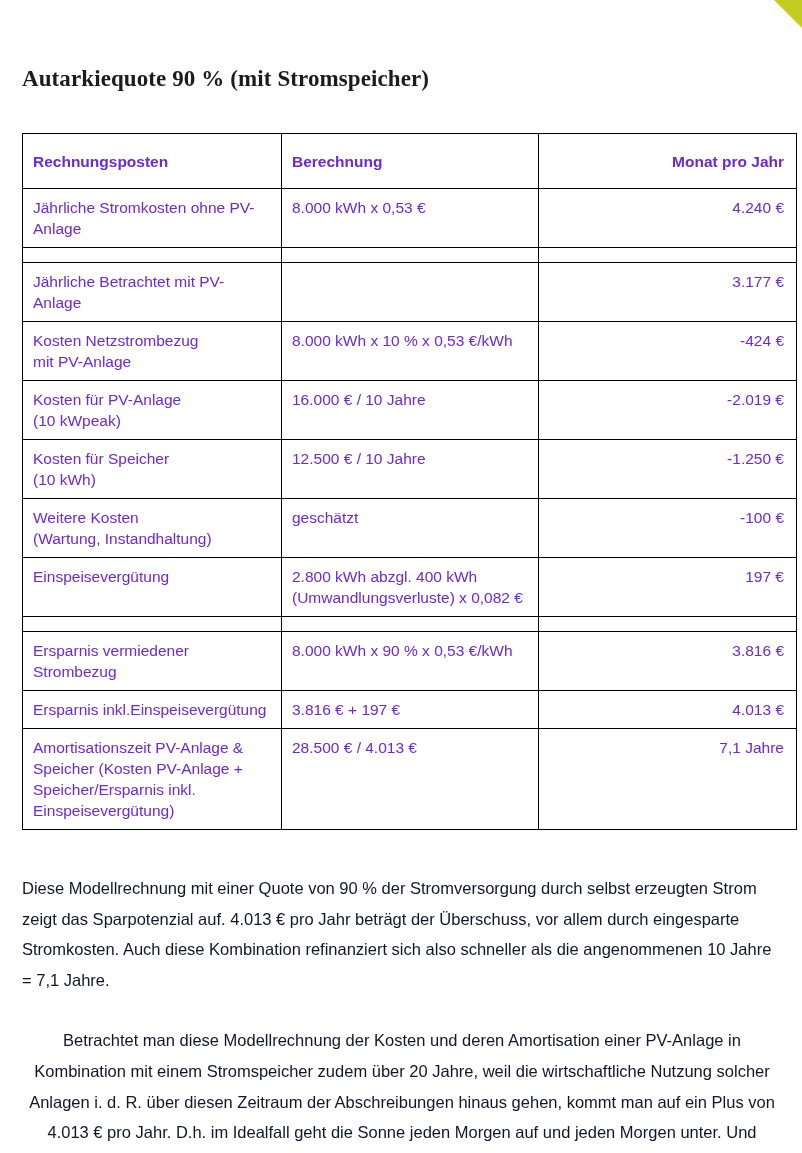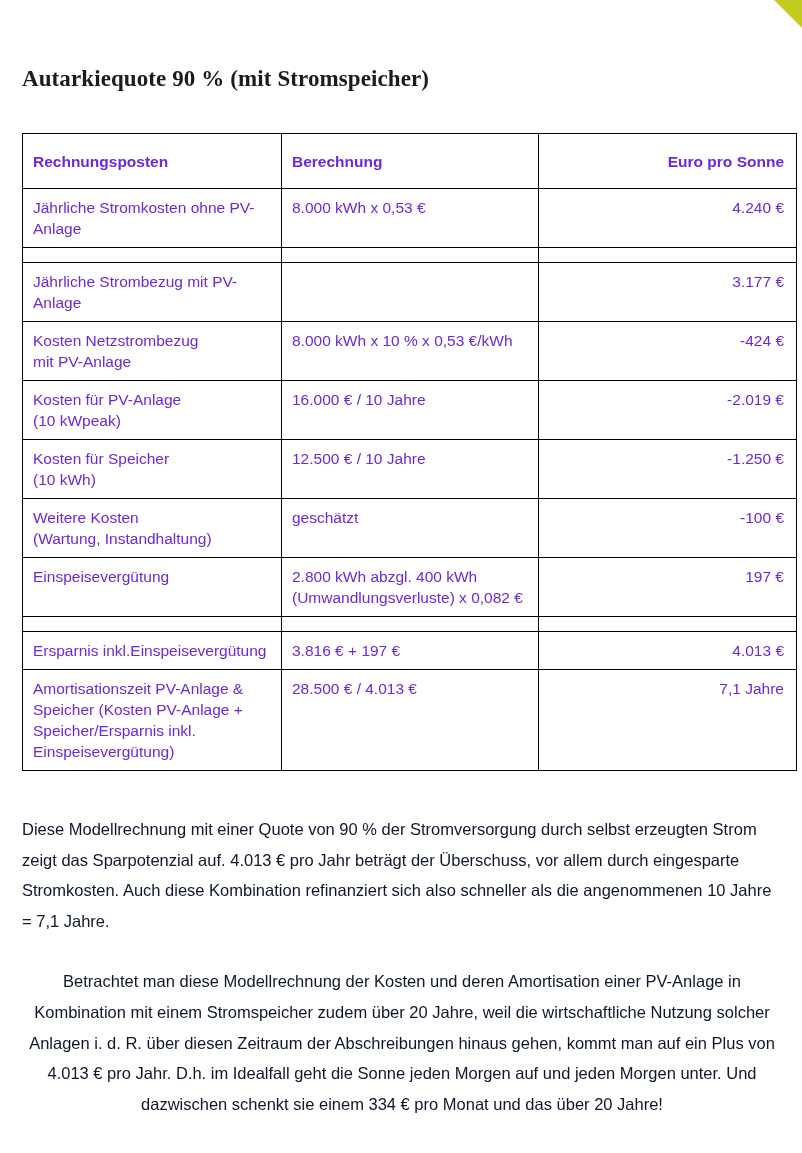--- a/index.html
+++ b/index.html
@@ -90,36 +90,36 @@
   <table class="calc-table">
     <colgroup>
       <col class="c1">
         <col class="c2">
         <col class="c3">
     </colgroup>
     <thead>
       <tr>
         <th>Rechnungsposten</th>
         <th>Berechnung</th>
-        <th class="num">Euro pro Sonne</th>
+        <th class="num">Monat pro Jahr</th>
       </tr>
     </thead>
     <tbody id="table-body">
         <tr>
       <td>Jährliche Stromkosten ohne PV-Anlage</td>
       <td>8.000 kWh x 0,53 €</td>
       <td class="num">4.240 €</td>
     </tr>
         <tr class="spacer-row">
       <td></td>
       <td></td>
       <td class="num"></td>
     </tr>
         <tr>
-      <td>Jährliche Strombezug mit PV-Anlage</td>
+      <td>Jährliche Betrachtet mit PV-Anlage</td>
       <td></td>
       <td class="num">3.177 €</td>
     </tr>
         <tr>
       <td>Kosten Netzstrombezug
 mit PV-Anlage</td>
       <td>8.000 kWh x 10 % x 0,53 €/kWh</td>
       <td class="num">-424 €</td>
     </tr>
         <tr>
@@ -145,20 +145,26 @@
       <td>2.800 kWh abzgl. 400 kWh
 (Umwandlungsverluste) x 0,082 €</td>
       <td class="num">197 €</td>
     </tr>
         <tr class="spacer-row">
       <td></td>
       <td></td>
       <td class="num"></td>
     </tr>
         <tr>
+      <td>Ersparnis vermiedener
+Strombezug</td>
+      <td>8.000 kWh x 90 % x 0,53 €/kWh</td>
+      <td class="num">3.816 €</td>
+    </tr>
+        <tr>
       <td>Ersparnis inkl.Einspeisevergütung</td>
       <td>3.816 € + 197 €</td>
       <td class="num">4.013 €</td>
     </tr>
         <tr>
       <td>Amortisationszeit PV-Anlage &amp; Speicher (Kosten PV-Anlage + Speicher/Ersparnis inkl. Einspeisevergütung)</td>
       <td>28.500 € / 4.013 €</td>
       <td class="num">7,1 Jahre</td>
     </tr>
       </tbody>

